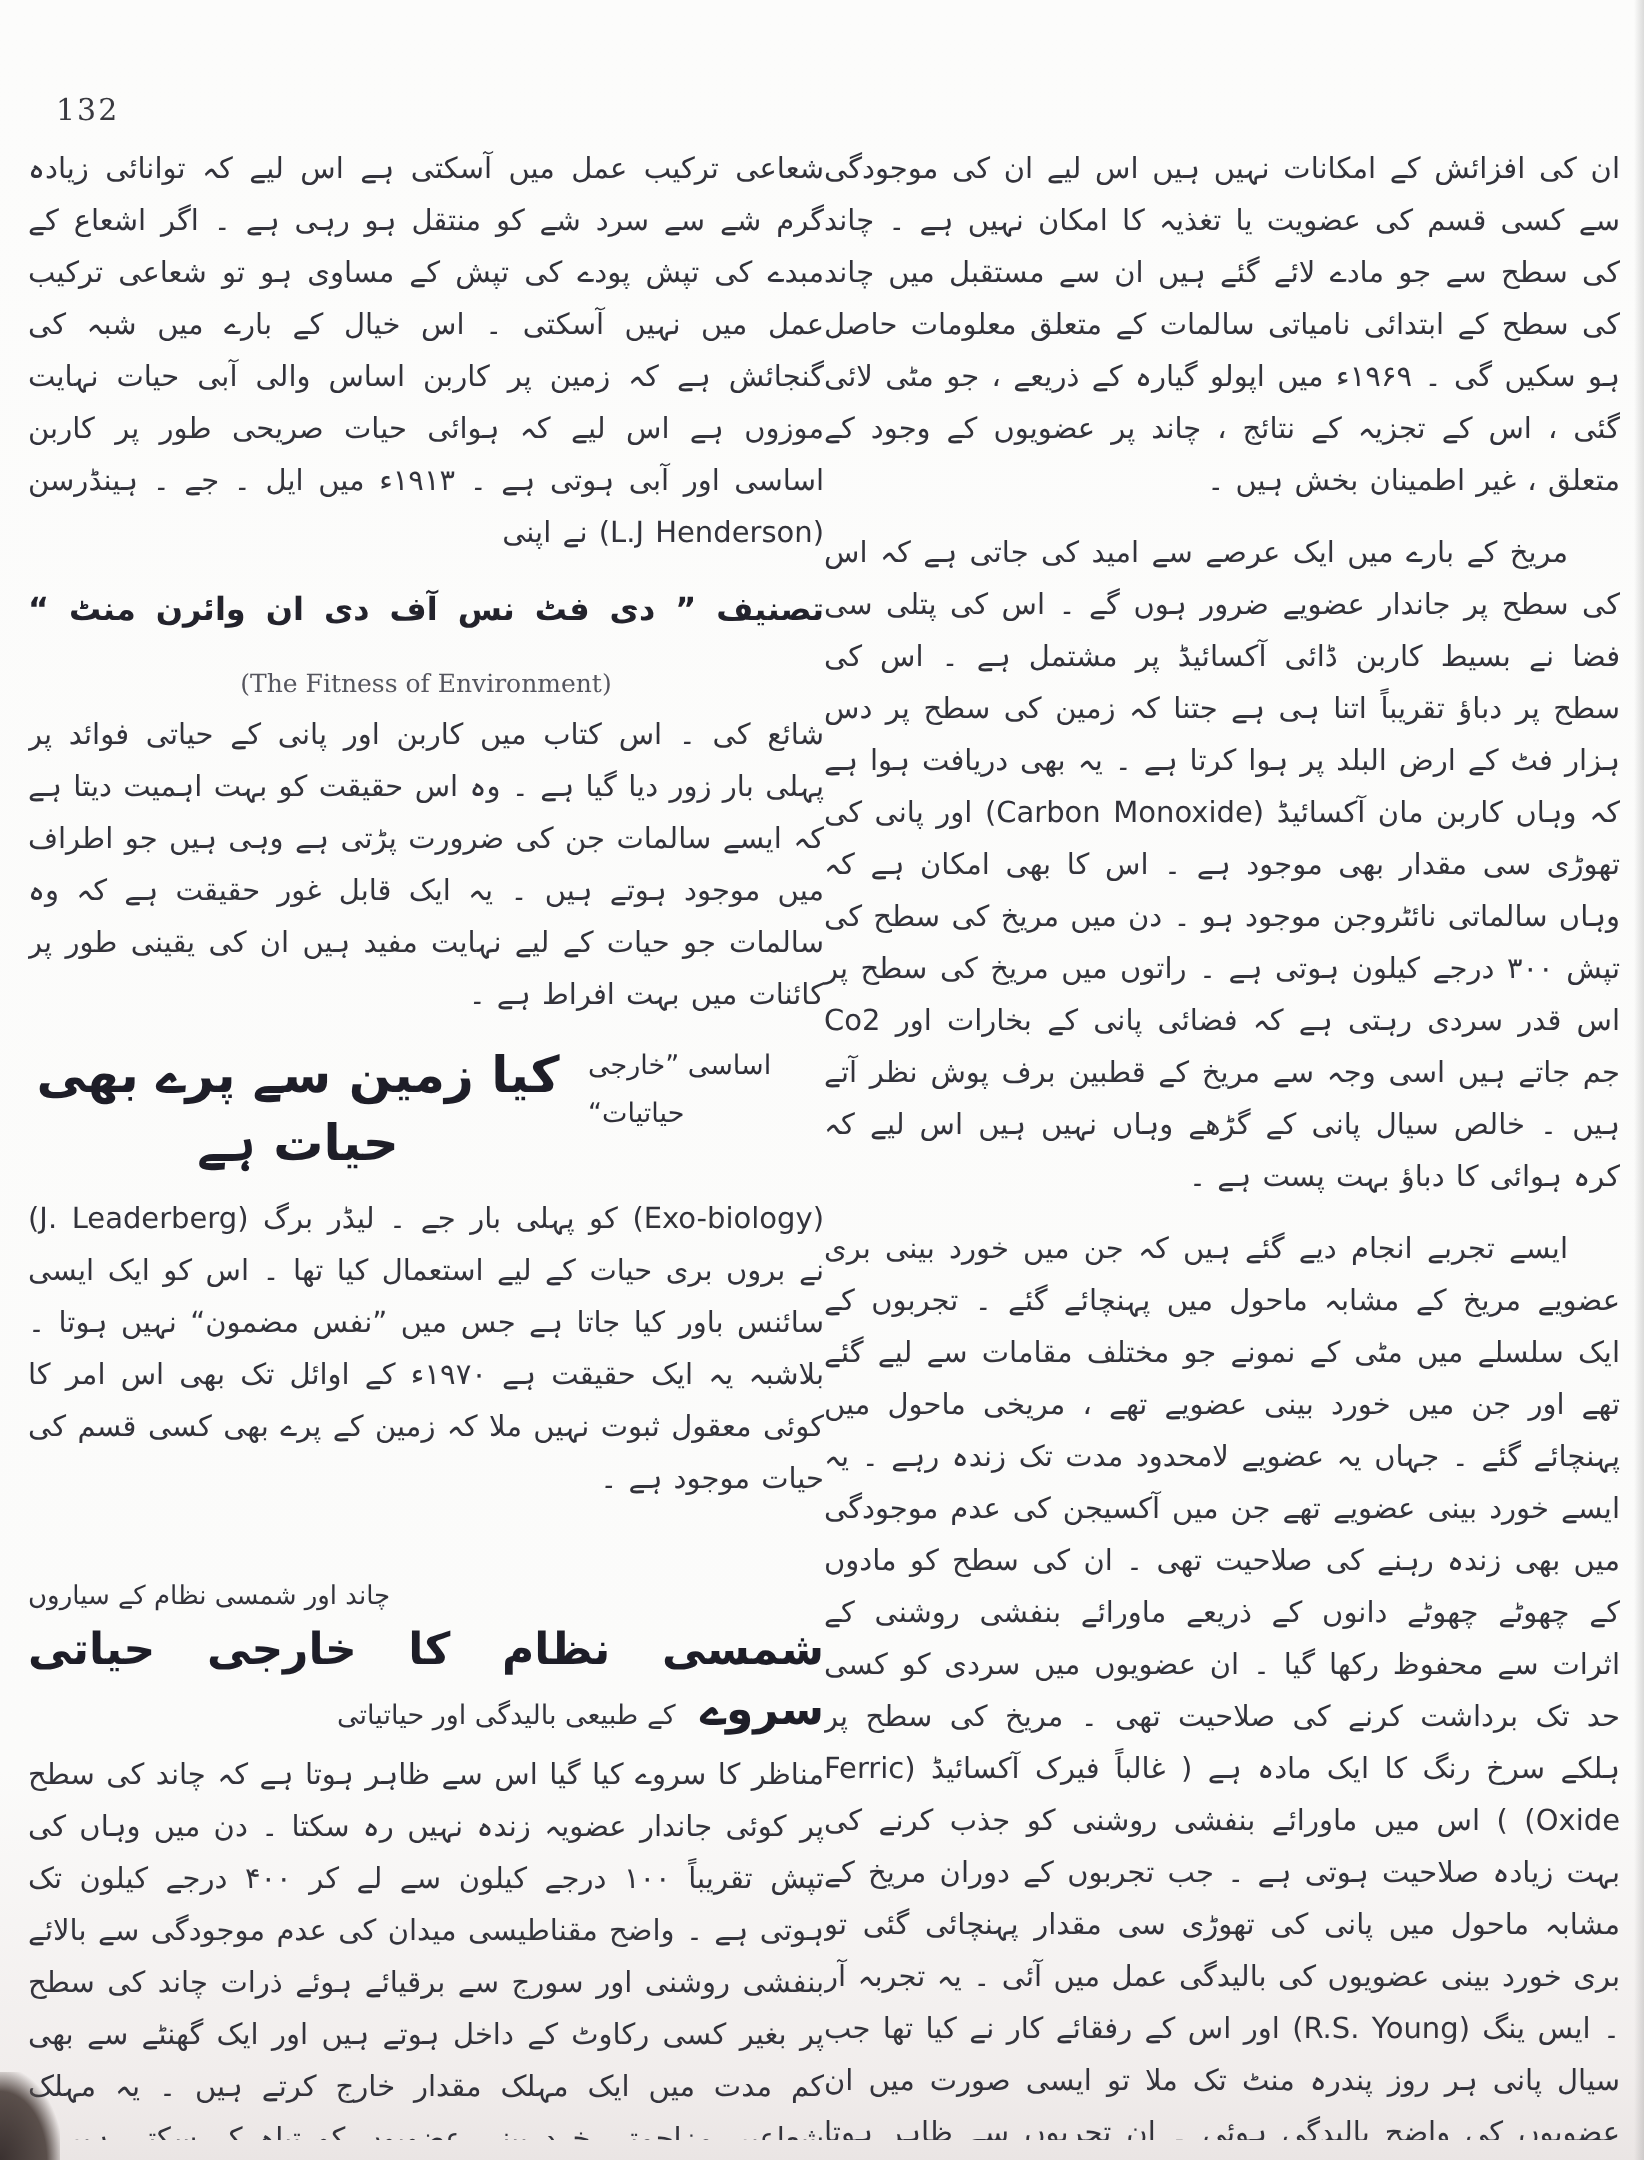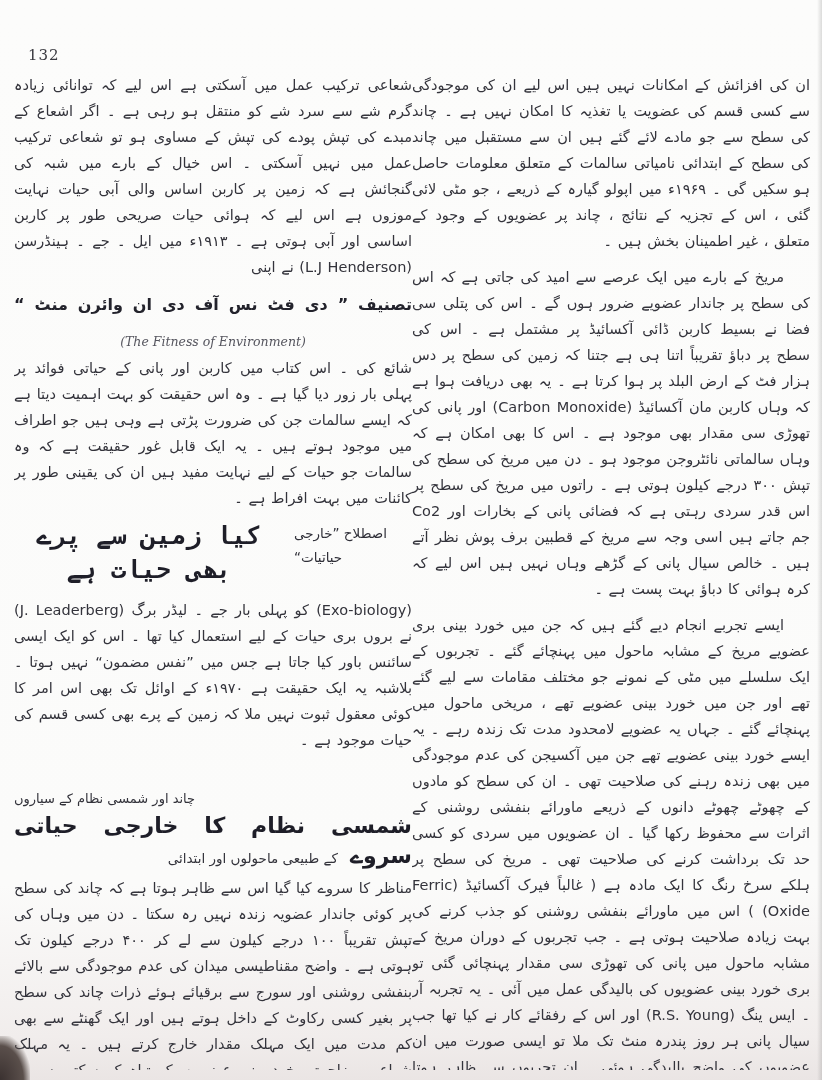--- a/index.html
+++ b/index.html
@@ -34,33 +34,33 @@
     text-indent:26px;
     word-spacing:1px;
   }
   .para.no-indent{text-indent:0;}
   .book-title{
     margin:0 0 14px 0;font-size:16px;font-weight:bold;line-height:30px;
     text-align:justify;text-align-last:justify;color:#23232c;
   }
   .center-latin{
     margin:0 0 6px 0;text-align:center;
-    font-family:"DejaVu Serif",serif;font-style:italic;font-size:12.5px;color:#55555e;
+    font-family:"DejaVu Serif",serif;font-size:12.5px;color:#55555e;
   }
   .heading-row{
     display:flex;flex-direction:row;align-items:flex-start;gap:10px;
     margin:10px 0 8px 0;
   }
   .sidenote{
     width:118px;flex:0 0 auto;
     font-size:13.5px;line-height:24px;text-align:left;color:#2f2f38;
   }
   .heading-main{
     flex:1 1 auto;margin:0;
-    font-size:25px;font-weight:bold;line-height:34px;text-align:center;color:#1e1e28;font-family:Liberation Mono, monospace;
+    font-size:25px;font-weight:bold;line-height:34px;text-align:center;color:#1e1e28;
   }
   .heading2-block{
     margin:8px 0 4px 0;font-size:13.5px;line-height:25px;text-align:justify;
   }
   .heading2{
     font-size:22px;font-weight:bold;color:#1e1e28;line-height:30px;margin-left:8px;
   }
   .side-top{display:block;text-align:left;font-size:13px;margin-top:33px;}
   .corner-mark{
     position:absolute;left:0;bottom:0;width:30px;height:44px;
@@ -79,30 +79,30 @@
     <div class="col">
       <p class="para no-indent" dir="rtl">شعاعی ترکیب عمل میں آسکتی ہے اس لیے کہ توانائی زیادہ گرم شے سے سرد شے کو منتقل ہو رہی ہے ۔ اگر اشعاع کے مبدے کی تپش پودے کی تپش کے مساوی ہو تو شعاعی ترکیب عمل میں نہیں آسکتی ۔ اس خیال کے بارے میں شبہ کی گنجائش ہے کہ زمین پر کاربن اساس والی آبی حیات نہایت موزوں ہے اس لیے کہ ہوائی حیات صریحی طور پر کاربن اساسی اور آبی ہوتی ہے ۔ ۱۹۱۳ء میں ایل ۔ جے ۔ ہینڈرسن (L.J Henderson) نے اپنی</p>
 
       <div class="book-title" dir="rtl">تصنیف ” دی فٹ نس آف دی ان وائرن منٹ “</div>
 
       <div class="center-latin">(The Fitness of Environment)</div>
 
       <p class="para no-indent" dir="rtl">شائع کی ۔ اس کتاب میں کاربن اور پانی کے حیاتی فوائد پر پہلی بار زور دیا گیا ہے ۔ وہ اس حقیقت کو بہت اہمیت دیتا ہے کہ ایسے سالمات جن کی ضرورت پڑتی ہے وہی ہیں جو اطراف میں موجود ہوتے ہیں ۔ یہ ایک قابل غور حقیقت ہے کہ وہ سالمات جو حیات کے لیے نہایت مفید ہیں ان کی یقینی طور پر کائنات میں بہت افراط ہے ۔</p>
 
       <div class="heading-row" dir="rtl">
-        <div class="sidenote" dir="rtl">اصطلاح ”خارجی حیاتیات“</div>
+        <div class="sidenote" dir="rtl">اساسی ”خارجی حیاتیات“</div>
         <h1 class="heading-main" dir="rtl">کیا زمین سے پرے بھی حیات ہے</h1>
       </div>
 
       <p class="para no-indent" dir="rtl">(Exo-biology) کو پہلی بار جے ۔ لیڈر برگ (J. Leaderberg) نے بروں بری حیات کے لیے استعمال کیا تھا ۔ اس کو ایک ایسی سائنس باور کیا جاتا ہے جس میں ”نفس مضمون“ نہیں ہوتا ۔ بلاشبہ یہ ایک حقیقت ہے ۱۹۷۰ء کے اوائل تک بھی اس امر کا کوئی معقول ثبوت نہیں ملا کہ زمین کے پرے بھی کسی قسم کی حیات موجود ہے ۔</p>
 
       <div class="heading2-block" dir="rtl">
         <span class="side-top" dir="rtl">چاند اور شمسی نظام کے سیاروں</span>
         <span class="heading2" dir="rtl">شمسی نظام کا خارجی حیاتی سروے</span>
-        <span dir="rtl">کے طبیعی ماحولوں اور ابتدائی</span>
+        <span dir="rtl">کے طبیعی بالیدگی اور حیاتیاتی</span>
       </div>
 
       <p class="para no-indent" dir="rtl">مناظر کا سروے کیا گیا اس سے ظاہر ہوتا ہے کہ چاند کی سطح پر کوئی جاندار عضویہ زندہ نہیں رہ سکتا ۔ دن میں وہاں کی تپش تقریباً ۱۰۰ درجے کیلون سے لے کر ۴۰۰ درجے کیلون تک ہوتی ہے ۔ واضح مقناطیسی میدان کی عدم موجودگی سے بالائے بنفشی روشنی اور سورج سے برقیائے ہوئے ذرات چاند کی سطح پر بغیر کسی رکاوٹ کے داخل ہوتے ہیں اور ایک گھنٹے سے بھی کم مدت میں ایک مہلک مقدار خارج کرتے ہیں ۔ یہ مہلک شعاعیں مزاحمتی خرد بینی عضویوں کو تباہ کر سکتی ہیں ۔ اس کے علاوہ کرہ ہوائی اور کسی سیالی واسطے کی عدم موجودگی کے باعث بھی وہاں کوئی عضویہ نہیں رہ سکتا چاند کی سطح سے ایک میٹر نیچے بالائے بنفشی شعاعیں اور شمسی پروٹونس نہیں پہنچتے ۔ وہاں کی تپش یکساں رہتی ہے یعنی ۲۳۰ درجے کیلون ۔</p>
 
     </div>
 
     <div class="col">
       <p class="para no-indent" dir="rtl">ان کی افزائش کے امکانات نہیں ہیں اس لیے ان کی موجودگی سے کسی قسم کی عضویت یا تغذیہ کا امکان نہیں ہے ۔ چاند کی سطح سے جو مادے لائے گئے ہیں ان سے مستقبل میں چاند کی سطح کے ابتدائی نامیاتی سالمات کے متعلق معلومات حاصل ہو سکیں گی ۔ ۱۹۶۹ء میں اپولو گیارہ کے ذریعے ، جو مٹی لائی گئی ، اس کے تجزیہ کے نتائج ، چاند پر عضویوں کے وجود کے متعلق ، غیر اطمینان بخش ہیں ۔</p>
 
 

